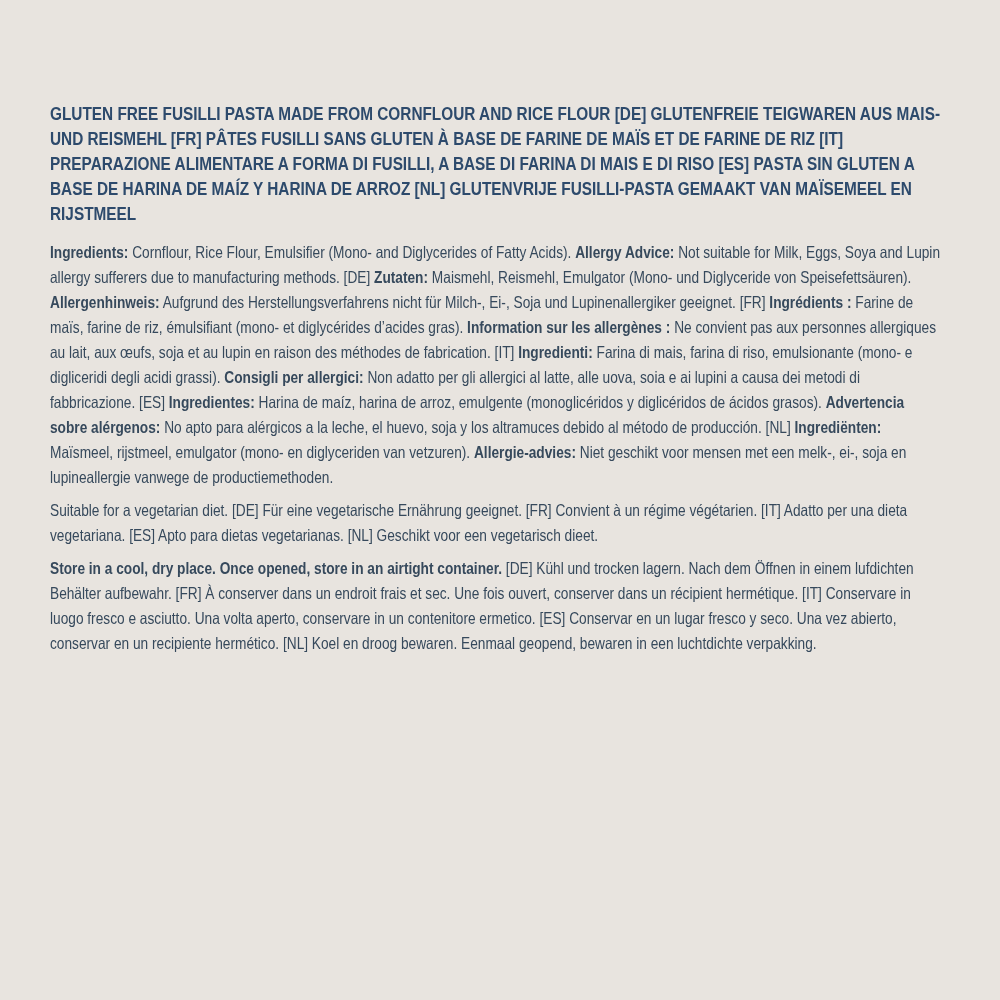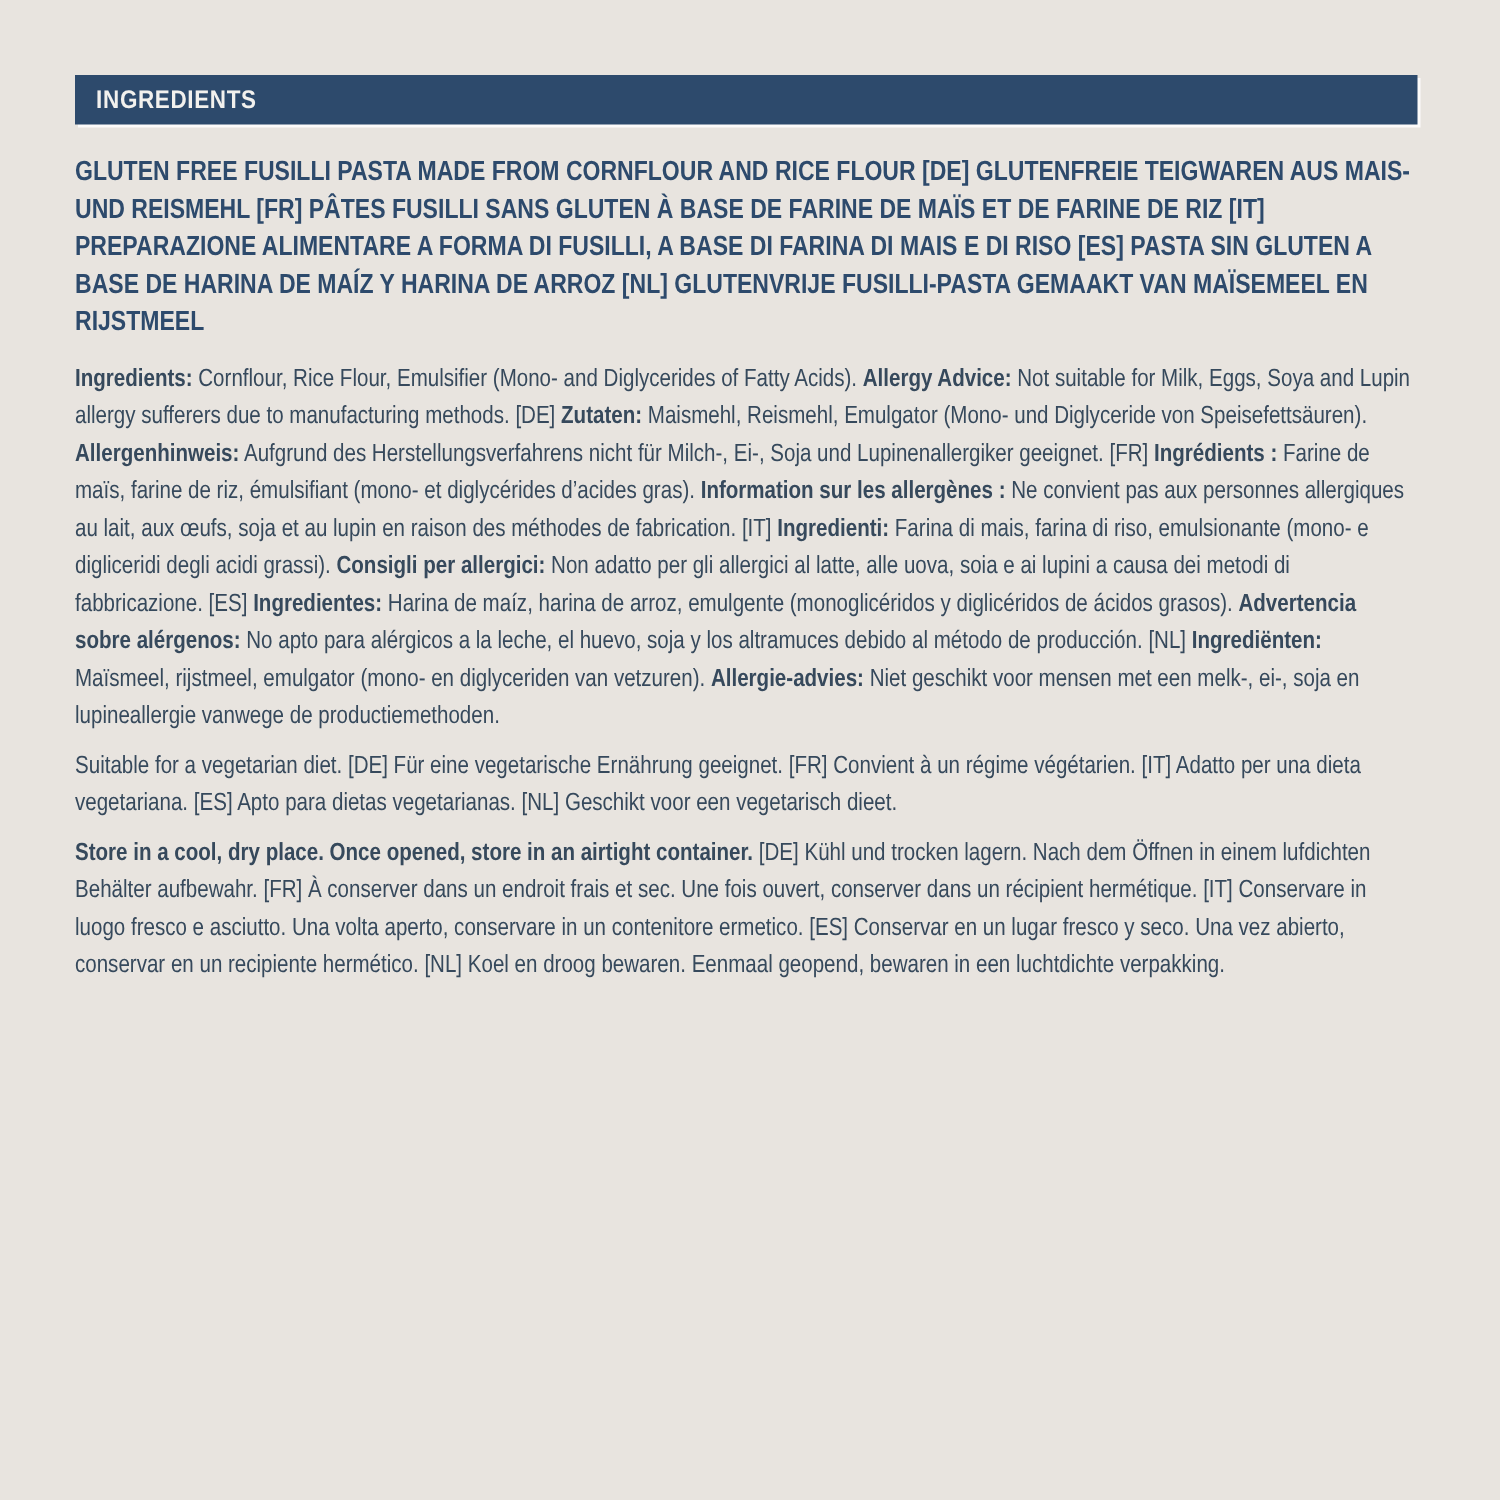--- a/index.html
+++ b/index.html
@@ -60,23 +60,20 @@
     line-height: 25px;
     margin: 0 0 8px 0;
   }
   .para .b { font-weight: bold; }
 </style>
 </head>
 <body>
 
 <div class="page">
 
-  <div class="header-bar">
-    <span class="header-title">INGREDIENTS</span>
-  </div>
 
   <div class="content">
 
     <div class="product-title">GLUTEN FREE FUSILLI PASTA MADE FROM CORNFLOUR AND RICE FLOUR [DE] GLUTENFREIE TEIGWAREN AUS MAIS- UND REISMEHL [FR] PÂTES FUSILLI SANS GLUTEN À BASE DE FARINE DE MAÏS ET DE FARINE DE RIZ [IT] PREPARAZIONE ALIMENTARE A FORMA DI FUSILLI, A BASE DI FARINA DI MAIS E DI RISO [ES] PASTA SIN GLUTEN A BASE DE HARINA DE MAÍZ Y HARINA DE ARROZ [NL] GLUTENVRIJE FUSILLI-PASTA GEMAAKT VAN MAÏSEMEEL EN RIJSTMEEL</div>
 
     <p class="para"><span class="b">Ingredients:</span><span> Cornflour, Rice Flour, Emulsifier (Mono- and Diglycerides of Fatty Acids). </span><span class="b">Allergy Advice:</span><span> Not suitable for Milk, Eggs, Soya and Lupin allergy sufferers due to manufacturing methods. [DE] </span><span class="b">Zutaten:</span><span> Maismehl, Reismehl, Emulgator (Mono- und Diglyceride von Speisefettsäuren). </span><span class="b">Allergenhinweis:</span><span> Aufgrund des Herstellungsverfahrens nicht für Milch-, Ei-, Soja und Lupinenallergiker geeignet. [FR] </span><span class="b">Ingrédients :</span><span> Farine de maïs, farine de riz, émulsifiant (mono- et diglycérides d’acides gras). </span><span class="b">Information sur les allergènes :</span><span> Ne convient pas aux personnes allergiques au lait, aux œufs, soja et au lupin en raison des méthodes de fabrication. [IT] </span><span class="b">Ingredienti:</span><span> Farina di mais, farina di riso, emulsionante (mono- e digliceridi degli acidi grassi). </span><span class="b">Consigli per allergici:</span><span> Non adatto per gli allergici al latte, alle uova, soia e ai lupini a causa dei metodi di fabbricazione. [ES] </span><span class="b">Ingredientes:</span><span> Harina de maíz, harina de arroz, emulgente (monoglicéridos y diglicéridos de ácidos grasos). </span><span class="b">Advertencia sobre alérgenos:</span><span> No apto para alérgicos a la leche, el huevo, soja y los altramuces debido al método de producción. [NL] </span><span class="b">Ingrediënten:</span><span> Maïsmeel, rijstmeel, emulgator (mono- en diglyceriden van vetzuren). </span><span class="b">Allergie-advies:</span><span> Niet geschikt voor mensen met een melk-, ei-, soja en lupineallergie vanwege de productiemethoden.</span></p>
 
     <p class="para"><span>Suitable for a vegetarian diet. [DE] Für eine vegetarische Ernährung geeignet. [FR] Convient à un régime végétarien. [IT] Adatto per una dieta vegetariana. [ES] Apto para dietas vegetarianas. [NL] Geschikt voor een vegetarisch dieet.</span></p>
 
     <p class="para"><span class="b">Store in a cool, dry place. Once opened, store in an airtight container.</span><span> [DE] Kühl und trocken lagern. Nach dem Öffnen in einem lufdichten Behälter aufbewahr. [FR] À conserver dans un endroit frais et sec. Une fois ouvert, conserver dans un récipient hermétique. [IT] Conservare in luogo fresco e asciutto. Una volta aperto, conservare in un contenitore ermetico. [ES] Conservar en un lugar fresco y seco. Una vez abierto, conservar en un recipiente hermético. [NL] Koel en droog bewaren. Eenmaal geopend, bewaren in een luchtdichte verpakking.</span></p>

